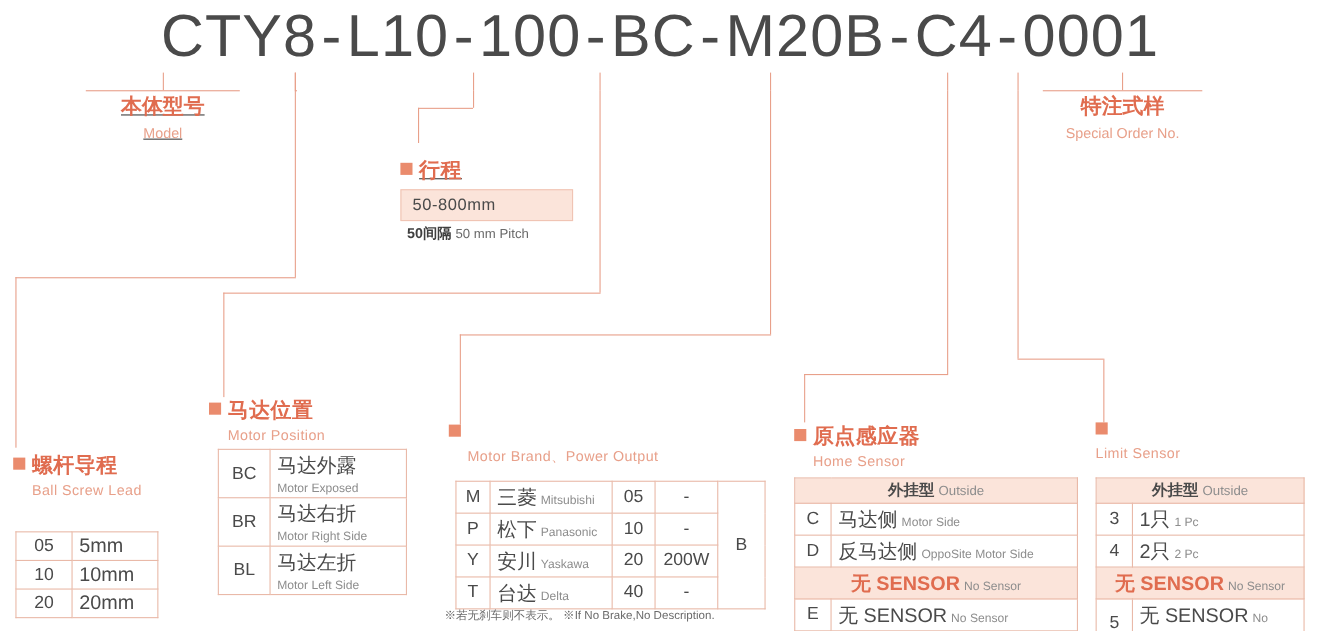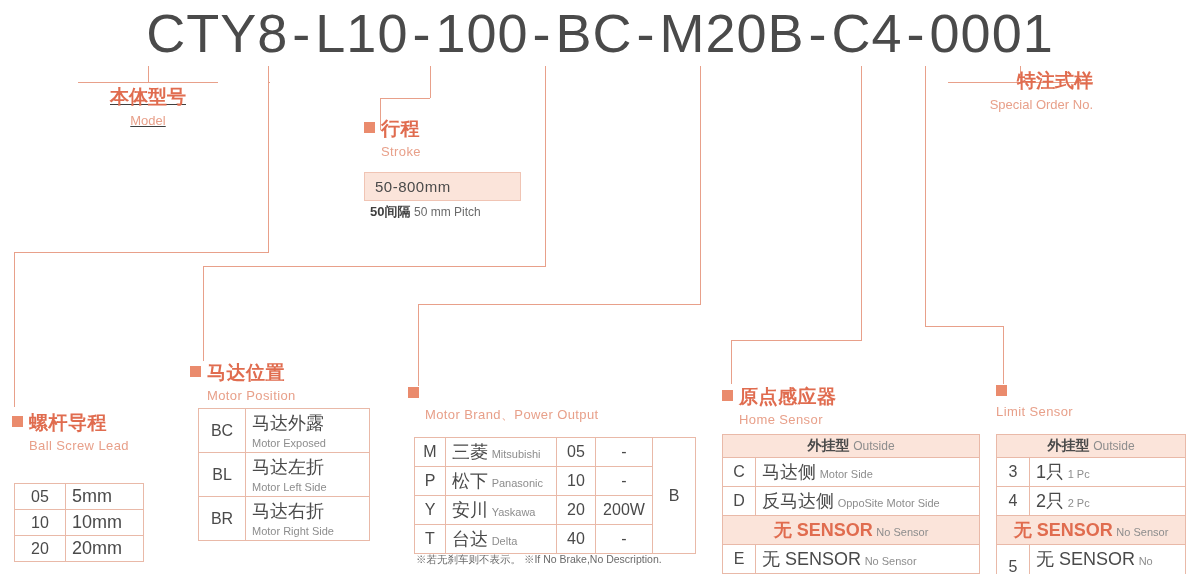--- a/index.html
+++ b/index.html
@@ -49,21 +49,21 @@
   }
   .stroke-note{position:absolute;font-size:13px;color:#3f3f3f;}
   .stroke-note .small{font-size:12px;color:#6a6a6a;}
 
   
   .bs-table td{border:1px solid #e9b9a8;}
 
   
   .hdr-row td{background:#fbe4da;text-align:center;font-size:14px;color:#4a4a4a;}
   .nosensor-row td{background:#fbe4da;}
-  .note{position:absolute;font-size:10.5px;color:#6a6a6a;margin-left:12px;}
+  .note{position:absolute;font-size:10.5px;color:#6a6a6a;}
 </style>
 </head>
 <body>
 
 <div id="partnumber" class="abs">
   <span class="seg">CTY8</span><span class="dash">-</span><span class="seg">L10</span><span class="dash">-</span><span class="seg">100</span><span class="dash">-</span><span class="seg">BC</span><span class="dash">-</span><span class="seg">M20B</span><span class="dash">-</span><span class="seg">C4</span><span class="dash">-</span><span class="seg">0001</span>
 </div>
 
 <div class="line vl" style="left:148px;top:66px;height:16px;"></div>
 <div class="line hl" style="left:78px;top:82px;width:140px;"></div>
@@ -100,26 +100,26 @@
 <div class="line vl" style="left:1003px;top:326px;height:58px;"></div>
 
 <div class="line vl" style="left:1020px;top:66px;height:16px;"></div>
 <div class="line hl" style="left:948px;top:82px;width:145px;"></div>
 
 <div class="plain-head" style="left:78px;top:84px;width:140px;text-decoration:underline;">
   <span class="cn">本体型号</span>
   <span class="en">Model</span>
 </div>
 
-<div class="plain-head" style="left:948px;top:68px;width:145px;text-align:right;">
+<div class="plain-head" style="left:948px;top:84px;width:145px;">
   <span class="cn">特注式样</span>
   <span class="en">Special Order No.</span>
 </div>
 
-<div class="head" style="left:364px;top:116px;">
+<div class="head" style="left:364px;top:142px;text-decoration:underline;">
   <span class="sq"></span><span class="cn">行程</span>
   <span class="en" style="margin-left:17px;">Stroke</span>
 </div>
 <div class="stroke-box" style="left:364px;top:172px;width:135px;">
   <span>50-800mm</span>
 </div>
 <div class="stroke-note" style="left:370px;top:203px;">
   <b>50间隔</b>
   <span class="small">50 mm Pitch</span>
 </div>
@@ -152,31 +152,31 @@
 <table class="tbl" style="position:absolute;left:198px;top:408px;width:172px;">
   <tbody>
       <tr>
     <td class="code" style="width:34px;">BC</td>
     <td>
       <span class="cn-t">马达外露</span><br>
       <span class="en-t">Motor Exposed</span>
     </td>
   </tr>
   <tr>
+    <td class="code">BR</td>
+    <td>
+      <span class="cn-t">马达右折</span><br>
+      <span class="en-t">Motor Right Side</span>
+    </td>
+  </tr>
+  <tr>
     <td class="code">BL</td>
     <td>
       <span class="cn-t">马达左折</span><br>
       <span class="en-t">Motor Left Side</span>
-    </td>
-  </tr>
-  <tr>
-    <td class="code">BR</td>
-    <td>
-      <span class="cn-t">马达右折</span><br>
-      <span class="en-t">Motor Right Side</span>
     </td>
   </tr>
 </tbody>
   </table>
 
 <div class="head" style="left:408px;top:386px;">
   <span class="sq"></span>
   <span class="en" style="margin-left:17px;">Motor Brand、Power Output</span>
 </div>
 <table class="tbl" style="position:absolute;left:414px;top:437px;">

